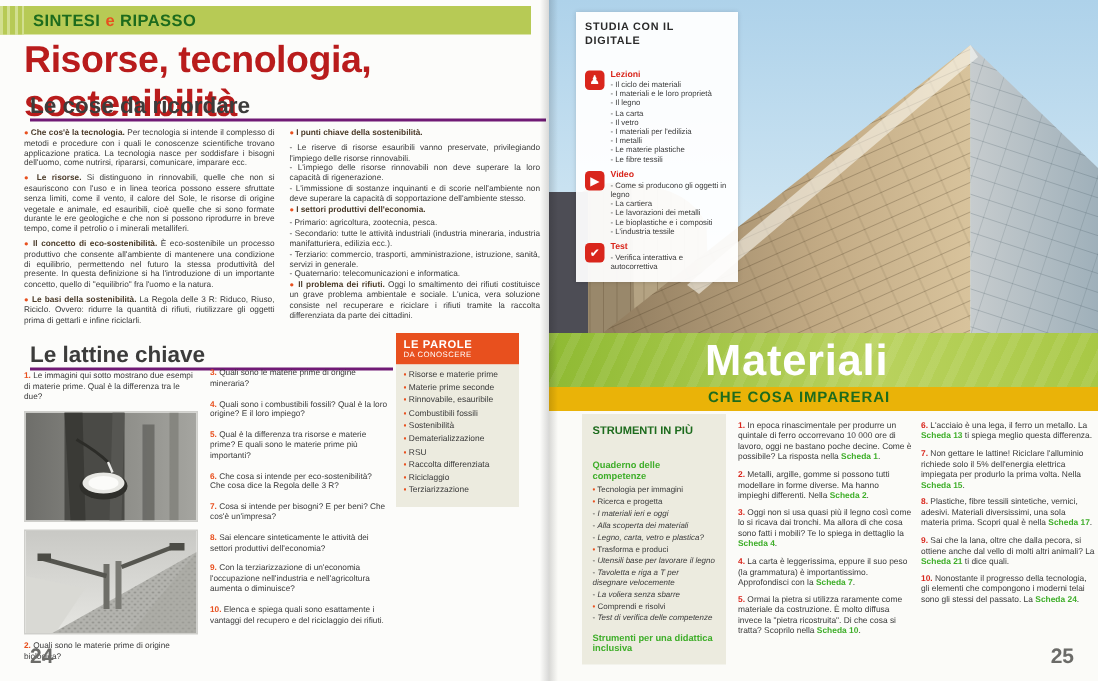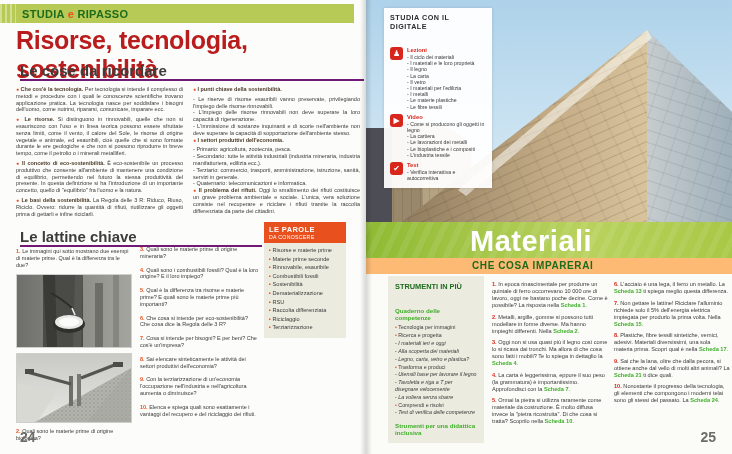--- a/index.html
+++ b/index.html
@@ -45,21 +45,21 @@
   #pn-right{right:16px;}
 
   
   .photo-area{position:absolute;left:0;top:0;width:366px;height:258px;overflow:hidden;}
   .band{position:absolute;left:0;top:222px;width:366px;height:36px;z-index:5;
     background:linear-gradient(90deg,#8fba33,#b9d25e 60%,#a8c845);
     display:flex;align-items:flex-end;}
   .band::after{content:"";position:absolute;inset:0;
     background:repeating-linear-gradient(115deg,rgba(255,255,255,.08) 0 6px,rgba(0,0,0,0) 6px 14px);}
   .band h1{margin:0 0 0 104px;font-size:29px;color:#fff;font-weight:bold;letter-spacing:.5px;position:relative;z-index:2;}
-  .subband{position:absolute;left:0;top:258px;width:366px;height:16px;z-index:5;background:#fdba74;
+  .subband{position:absolute;left:0;top:258px;width:366px;height:16px;z-index:5;background:#eab308;
     color:#1d6b1d;font-weight:bold;font-size:10px;line-height:16px;padding-left:106px;box-sizing:border-box;letter-spacing:.6px;}
   .digitale{position:absolute;left:18px;top:8px;width:108px;background:rgba(255,255,255,.94);z-index:6;
     padding:5px 6px 7px;box-sizing:border-box;box-shadow:0 0 3px rgba(0,0,0,.15);}
   .dg-title{font-size:7.2px;font-weight:bold;color:#2b2b2b;letter-spacing:.5px;margin-bottom:16px;}
   .dg-sec{display:flex;gap:4px;margin-top:4px;}
   .dg-icon{flex:none;width:13px;height:13px;background:#d9261c;border-radius:3px;color:#fff;
     font-size:8px;line-height:13px;text-align:center;}
   .dg-body{flex:1;}
   .dg-label{color:#d9261c;font-weight:bold;font-size:5.8px;line-height:7px;}
   .dg-item{margin:0;font-size:5.2px;line-height:6.2px;color:#3a3a3a;}
@@ -82,21 +82,21 @@
 </style>
 </head>
 <body>
 
 <div class="spread">
 
   <div class="page left">
     <div class="topbar">
       <div class="stripes"></div>
       <div class="tag">
-        <span>STUDIA</span>
+        <span>SINTESI</span>
         <span class="e">e</span>
         <span>RIPASSO</span>
       </div>
     </div>
 
     <h1 class="ltitle">Risorse, tecnologia, sostenibilità</h1>
     <h2 class="h2" id="h2-ricordare">Le cose da ricordare</h2>
 
     <div class="cols">
       <div class="col">

